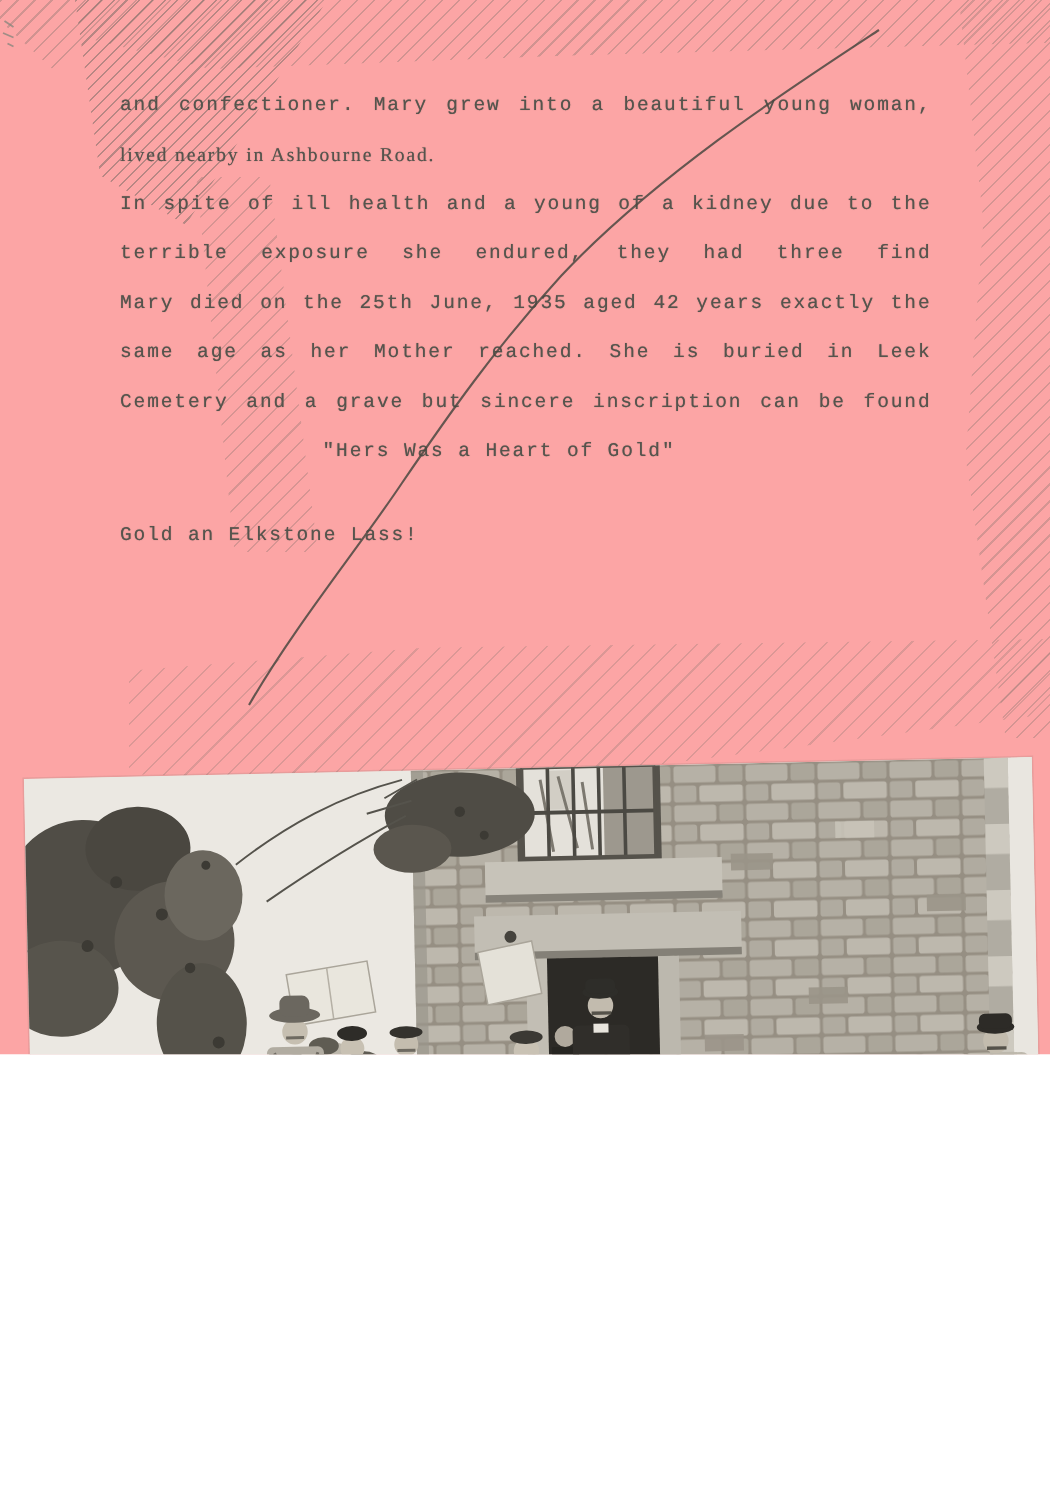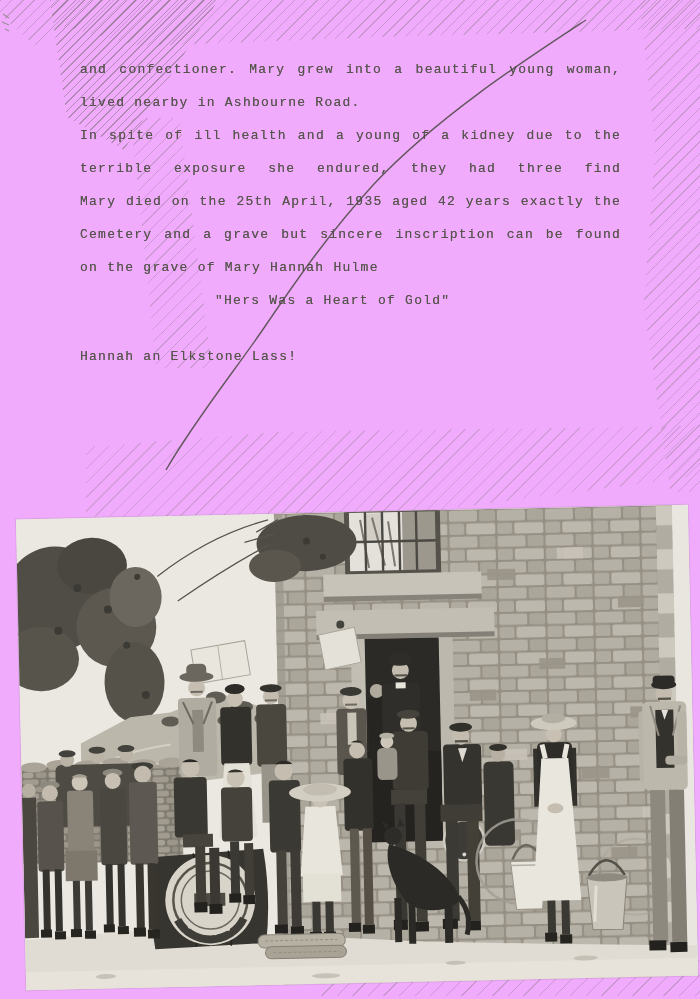--- a/index.html
+++ b/index.html
@@ -1,18 +1,18 @@
 <!DOCTYPE html>
 <html><head>
 <meta charset="utf-8">
 <style>
   html,body{margin:0;padding:0;}
   .page{
-    position:relative; width:700px; height:999px;
-    background:#f0abfc; overflow:hidden;
+    position:relative; width:700px; height:703px;
+    background:#fca5a5; overflow:hidden;
     font-family:"Liberation Mono","DejaVu Sans Mono",monospace;
   }
   
   .hatch{position:absolute; pointer-events:none;
     background-image:repeating-linear-gradient(135deg,rgba(108,105,97,.55) 0 1px,transparent 1px 8px);}
   .hatch-top{left:0;top:0;width:700px;height:46px;opacity:.55;
     clip-path:polygon(7% 0,100% 0,100% 62%,55% 80%,20% 100%,9% 58%,5% 100%,0 30%,0 0);}
   .hatch-corner{left:50px;top:0;width:168px;height:150px;opacity:.75;
     background-image:repeating-linear-gradient(135deg,rgba(100,97,90,.6) 0 1px,transparent 1px 6px);
     clip-path:polygon(0 0,100% 0,44% 100%,10% 78%);}
@@ -28,21 +28,21 @@
     background-image:repeating-linear-gradient(135deg,rgba(100,97,90,.55) 0 1px,transparent 1px 11px);
     clip-path:polygon(0 55%,100% 20%,100% 100%,0 100%);}
   
   .text-block{
     position:absolute; left:80px; top:53px; width:541px;
     font-size:13px; letter-spacing:1.25px; line-height:33px;
     color:#56544d; text-shadow:0 0 .6px rgba(86,84,77,.75);
     white-space:normal;
   }
   .tline{text-align:justify; text-align-last:justify; height:33px; overflow:hidden;}
-  .tline.nojust{text-align:right; text-align-last:left;}
+  .tline.nojust{text-align:right; text-align-last:left;font-family:Liberation Serif, serif;}
   .quote-line{padding-left:135px; height:33px;}
   .closing-line{margin-top:23px; height:33px;}
   
   .overlay{position:absolute;left:0;top:0;pointer-events:none;}
   
   .photo{
     position:absolute; left:21px; top:512px; width:672px; height:471px;
     transform:rotate(-1.25deg); transform-origin:50% 50%;
     background:#eae7e1; box-shadow:0 0 0 1px rgba(90,88,80,.12);
     overflow:hidden;
@@ -59,25 +59,25 @@
   <div class="hatch hatch-corner-tail"></div>
   <div class="hatch hatch-right"></div>
   <div class="hatch hatch-mid"></div>
   <div class="hatch hatch-bottom"></div>
 
   <div class="text-block">
     <div class="tline">and confectioner.  Mary grew into a beautiful young woman,</div>
     <div class="tline nojust">lived nearby in Ashbourne Road.</div>
     <div class="tline">In spite of ill health and a young of a kidney due to the</div>
     <div class="tline">terrible exposure she endured, they had three find children.</div>
-    <div class="tline">Mary died on the 25th April, 1935 aged 42 years exactly the</div>
+    <div class="tline">Mary died on the 25th June, 1935 aged 42 years exactly the</div>
+    <div class="tline">same age as her Mother reached.  She is buried in Leek</div>
     <div class="tline">Cemetery and a grave but sincere inscription can be found</div>
-    <div class="tline nojust">on the grave of Mary Hannah Hulme</div>
     <div class="quote-line">"Hers Was a Heart of Gold"</div>
-    <div class="closing-line">Hannah an Elkstone Lass!</div>
+    <div class="closing-line">Gold an Elkstone Lass!</div>
   </div>
 
   <svg class="overlay" width="700" height="999">
     <path d="M586,20 C528,58 438,116 374,184 C330,232 298,278 268,322 C240,364 196,418 166,470" fill="none" stroke="#4a4841" stroke-width="1.4" opacity="0.85"></path>
     <path d="M3,14 l6,4 M2,22 l7,3 M5,29 l4,2" stroke="#8a877e" stroke-width="1.2" fill="none" opacity="0.8"></path>
   </svg>
 
   <div class="photo">
   <svg viewBox="0 0 672 470" preserveAspectRatio="none">
     <defs>

